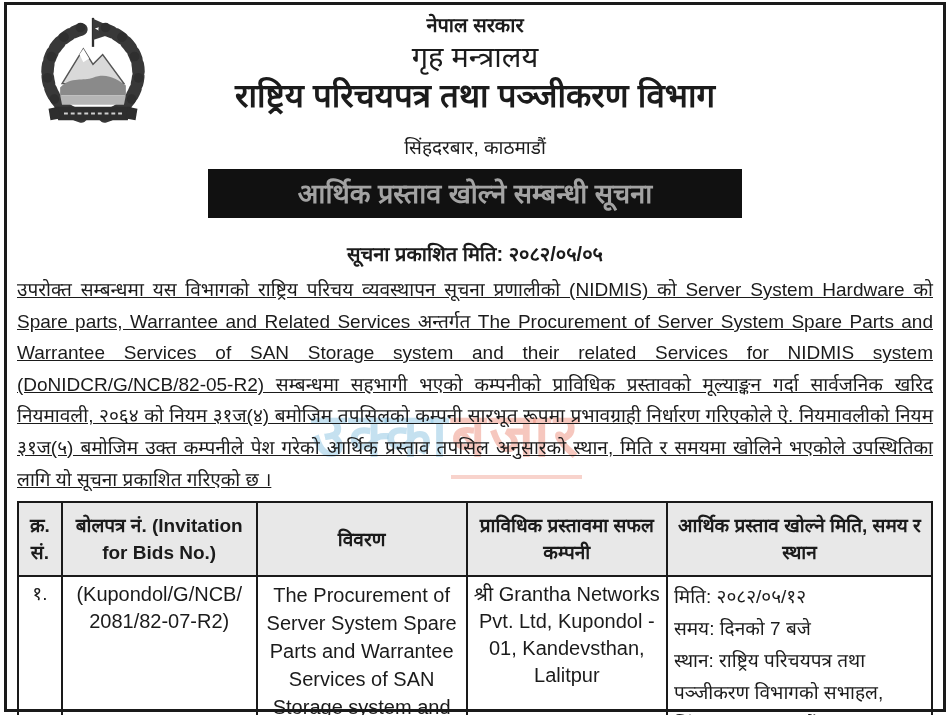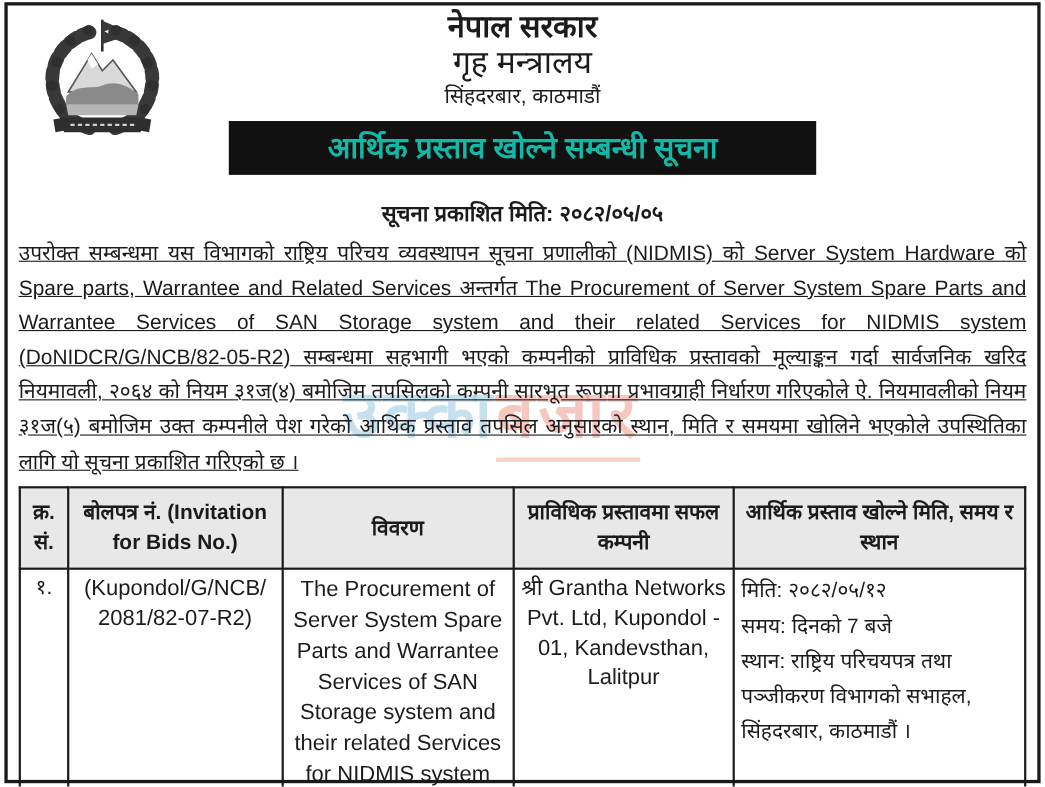--- a/index.html
+++ b/index.html
@@ -11,28 +11,28 @@
   .page{
     position:absolute;left:4px;top:2px;right:4px;bottom:3px;
     border:3px solid #1a1a1a;
     padding:6px 10px 0 10px;
     box-sizing:border-box;
     background:#fff;
   }
   
   .letterhead{position:relative;text-align:center;}
   .emblem{position:absolute;left:18px;top:2px;width:116px;height:118px;}
-  .gov-line{font-size:28px;font-weight:bold;line-height:28px;}
+  .gov-line{font-size:20px;font-weight:bold;line-height:28px;}
   .ministry-line{font-size:29px;font-weight:normal;line-height:37px;}
   .dept-line{font-size:33px;font-weight:bold;line-height:40px;}
-  .addr-line{font-size:19px;line-height:26px;}
+  .addr-line{font-size:19px;line-height:26px;margin-top:19px;}
   
   .banner-wrap{text-align:center;margin-top:8px;}
   .banner{
-    display:inline-block;background:#111;color:#14b8a6;
+    display:inline-block;background:#111;color:#a3a3a3;
     font-size:27px;font-weight:bold;
     padding:5px 42px 7px 42px;min-width:450px;
   }
   .published{
     text-align:center;font-size:20px;font-weight:bold;
     margin-top:23px;line-height:26px;
   }
   
   .body-wrap{position:relative;margin-top:7px;}
   .watermark{
@@ -107,20 +107,21 @@
       <path d="M26,76 C38,64 50,70 60,66 C74,60 86,68 94,74 L94,84 L26,84 Z" fill="#8a8a8a"></path>
       <path d="M26,84 L94,84 L92,94 L28,94 Z" fill="#b5b5b5"></path>
 
       <path d="M20,96 L100,96 L96,110 L24,110 Z" fill="#2e2e2e"></path>
       <path d="M14,98 L24,96 L26,108 L16,110 Z" fill="#2e2e2e"></path>
       <path d="M106,98 L96,96 L94,108 L104,110 Z" fill="#2e2e2e"></path>
       <line x1="30" y1="103" x2="90" y2="103" stroke="#cfcfcf" stroke-width="2" stroke-dasharray="4 3"></line>
     </svg>
     <div class="gov-line">नेपाल सरकार</div>
     <div class="ministry-line">गृह मन्त्रालय</div>
+    <div class="dept-line">राष्ट्रिय परिचयपत्र तथा पञ्जीकरण विभाग</div>
     <div class="addr-line">सिंहदरबार, काठमाडौं</div>
   </div>
 
   <div class="banner-wrap">
     <div class="banner">आर्थिक प्रस्ताव खोल्ने सम्बन्धी सूचना</div>
   </div>
 
   <div class="published">सूचना प्रकाशित मिति: २०८२/०५/०५</div>
 
   <div class="body-wrap">

